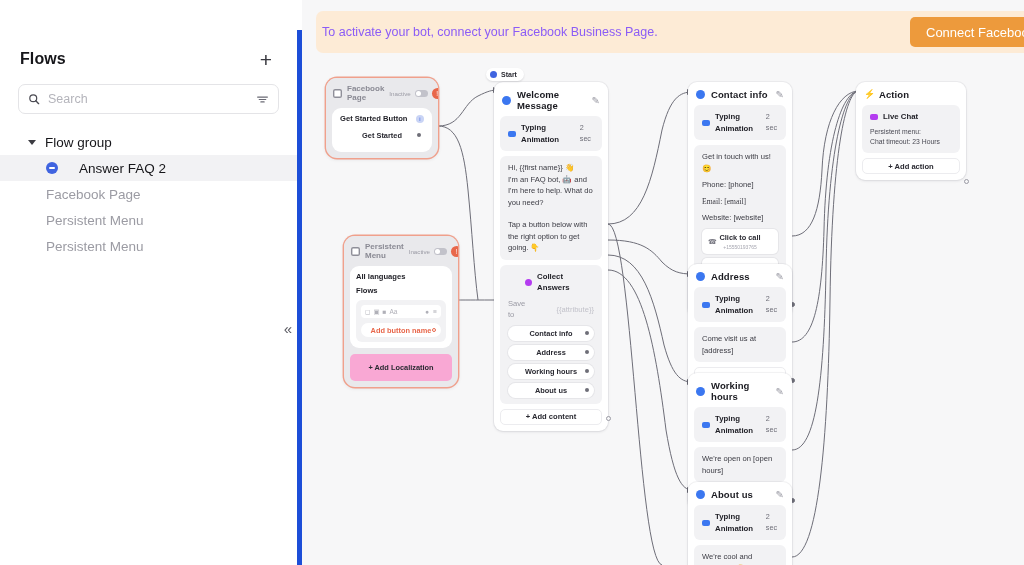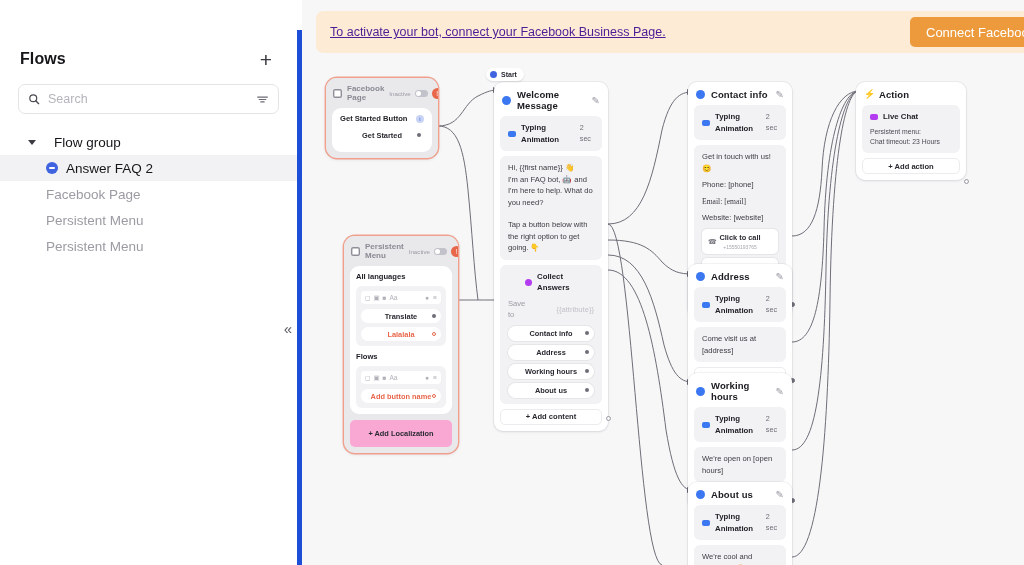--- a/index.html
+++ b/index.html
@@ -38,30 +38,30 @@
   }
   .sb-search input {
     border: none; outline: none; flex: 1 1 auto; font-size: 12.5px;
     color: #3a3a40; font-family: "Liberation Sans", sans-serif; background: transparent;
   }
   .sb-search input::placeholder { color: #b4b4bb; }
   .ico { display: inline-flex; align-items: center; justify-content: center; }
 
   .sb-tree { margin-top: 16px; }
   .tree-group {
-    display: flex; align-items: center; gap: 18px;
+    display: flex; align-items: center; gap: 9px;
     padding: 5px 18px 5px 28px; cursor: pointer;
   }
   .caret {
     width: 0; height: 0; border-left: 4.5px solid transparent; border-right: 4.5px solid transparent;
     border-top: 5.5px solid #3c3c42;
   }
   .tree-group-label { font-size: 13.5px; color: #16161a; }
   .tree-item {
-    display: flex; align-items: center; gap: 8px;
+    display: flex; align-items: center; gap: 21px;
     padding: 6px 18px 6px 46px; cursor: pointer; height: 26px;
   }
   .tree-item.selected { background: #f2f2f4; }
   .tree-item-label { font-size: 13.5px; color: #9b9ba3; white-space: nowrap; }
   .tree-item.selected .tree-item-label { color: #16161a; }
   .node-dot-blue {
     width: 12px; height: 12px; border-radius: 50%;
     background: #4064e0; display: inline-flex; align-items: center; justify-content: center;
     flex: 0 0 12px;
   }
@@ -79,21 +79,21 @@
     background: #f7f7f8; overflow: hidden;
   }
   #edges { position: absolute; inset: 0; width: 722px; height: 565px; pointer-events: none; }
 
   
   .banner {
     position: absolute; left: 14px; top: 11px; width: 1000px; height: 42px;
     background: #fdebd6; border-radius: 7px;
     display: flex; align-items: center; z-index: 40;
   }
-  .banner-text { font-size: 12.5px; color: #4c1d95; padding-left: 14px; text-decoration: underline; }
+  .banner-text { font-size: 12.5px; color: #8b5cf6; padding-left: 6px; }
   .banner-btn {
     position: absolute; left: 594px; top: 6px; height: 30px;
     background: #ed9a3c; color: #ffffff; border: none; border-radius: 5px;
     font-size: 13px; font-family: "Liberation Sans", sans-serif;
     padding: 0 16px; white-space: nowrap; cursor: pointer;
   }
 
   
   .node { position: absolute; z-index: 20; }
   .card {
@@ -339,40 +339,20 @@
           <span class="pv-title">Persistent Menu</span>
           <span class="pv-right">
             <span class="pv-inactive">Inactive</span>
             <span class="pv-toggle"></span>
             <span class="pv-bell">!</span>
           </span>
         </div>
         <div class="pv-body">
 
           <div class="pv-section-title">All languages</div>
-          <div class="pv-panel">
-            <div class="pv-toolbar">
-              <span>◻</span>
-              <span>▣</span>
-              <span>■</span>
-              <span>Aa</span>
-              <span class="sp">
-                <span>●</span>
-                <span>≡</span>
-              </span>
-            </div>
-            <div class="pv-btn">
-              <span>Translate</span>
-              <span class="port"></span>
-            </div>
-            <div class="pv-btn red" style="margin-bottom:0;">
-              <span>Lalalala</span>
-              <span class="port red"></span>
-            </div>
-          </div>
 
           <div class="pv-section-title">Flows</div>
           <div class="pv-panel" style="margin-bottom:0;">
             <div class="pv-toolbar">
               <span>◻</span>
               <span>▣</span>
               <span>■</span>
               <span>Aa</span>
               <span class="sp">
                 <span>●</span>

